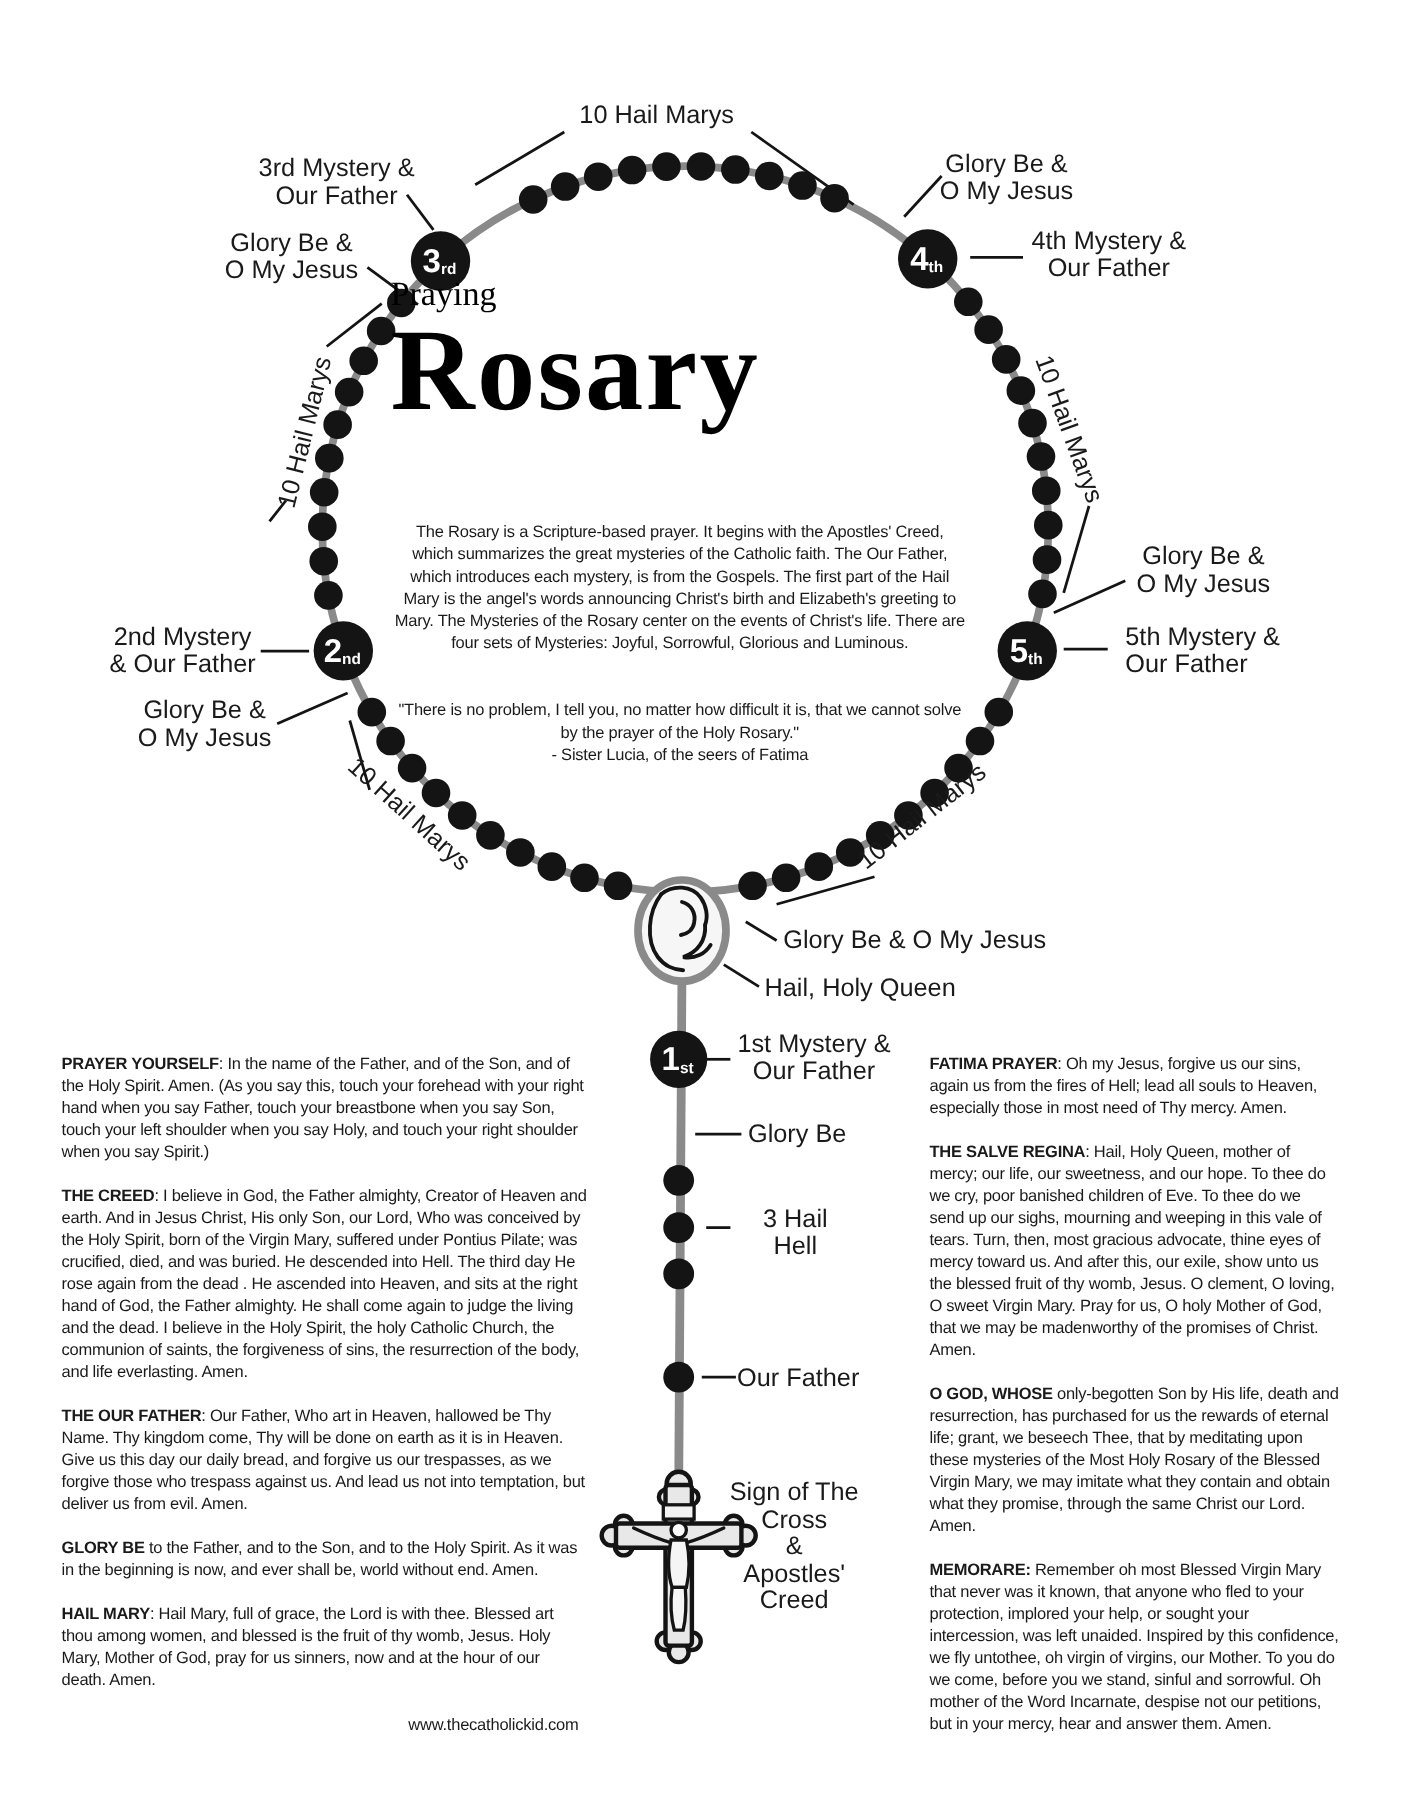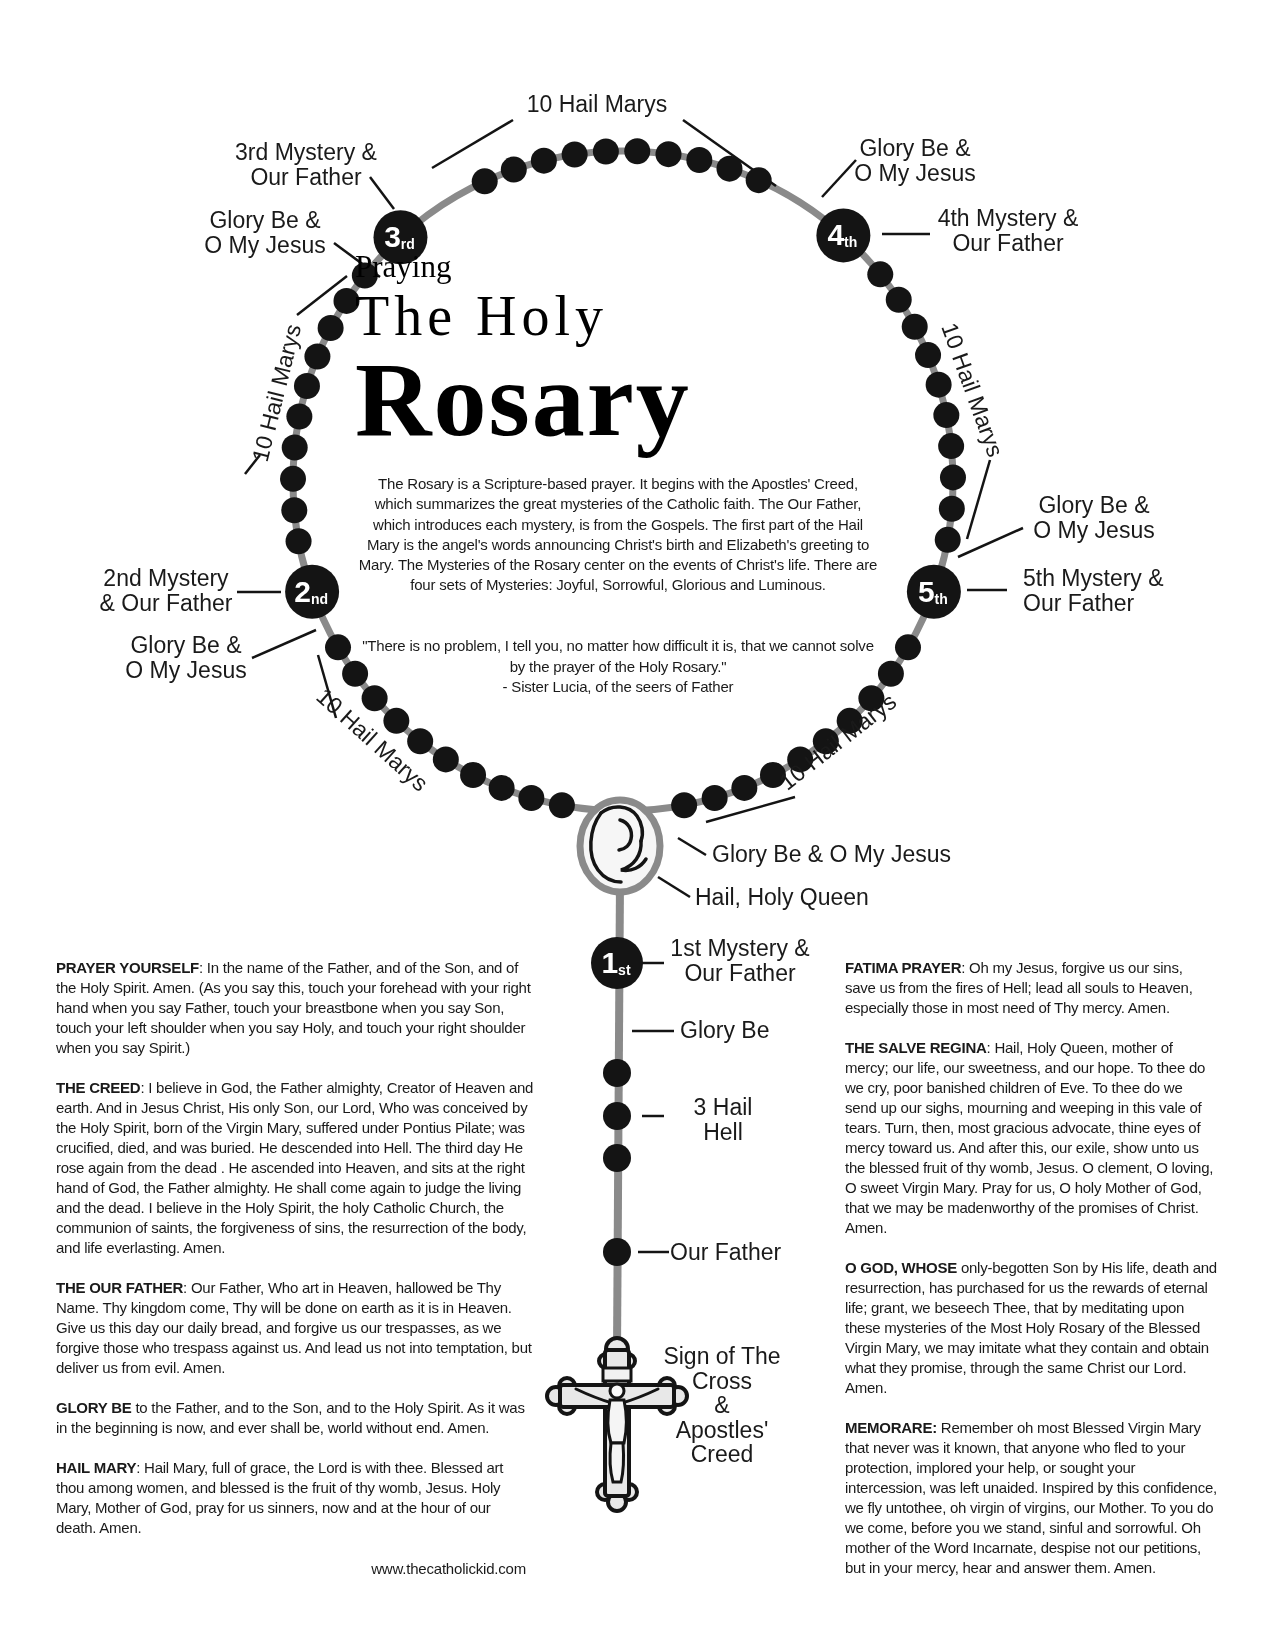--- a/index.html
+++ b/index.html
@@ -162,28 +162,27 @@
         <text x="399.48021209737124" y="247.3097375934584" text-anchor="middle" fill="#fff" font-family="&quot;Liberation Sans&quot;,sans-serif" font-weight="700"><tspan font-size="30">3</tspan><tspan font-size="14" dy="2">rd</tspan></text>
         <circle cx="843.3847433054453" cy="235.37718974371907" r="27" fill="#141414"></circle>
         <text x="842.3847433054453" y="245.37718974371907" text-anchor="middle" fill="#fff" font-family="&quot;Liberation Sans&quot;,sans-serif" font-weight="700"><tspan font-size="30">4</tspan><tspan font-size="14" dy="2">th</tspan></text>
         <circle cx="933.8789594198079" cy="591.6990180175842" r="27" fill="#141414"></circle>
         <text x="932.8789594198079" y="601.6990180175842" text-anchor="middle" fill="#fff" font-family="&quot;Liberation Sans&quot;,sans-serif" font-weight="700"><tspan font-size="30">5</tspan><tspan font-size="14" dy="2">th</tspan></text>
       </g>
   </svg>
 
   <div class="title">
     <div class="t-kicker">Praying</div>
-    <div class="t-line1">The Holy</div>
     <div class="t-line2">Rosary</div>
   </div>
 
   <div class="intro">The Rosary is a Scripture-based prayer. It begins with the Apostles' Creed, which summarizes the great mysteries of the Catholic faith. The Our Father, which introduces each mystery, is from the Gospels. The first part of the Hail Mary is the angel's words announcing Christ's birth and Elizabeth's greeting to Mary. The Mysteries of the Rosary center on the events of Christ's life. There are four sets of Mysteries: Joyful, Sorrowful, Glorious and Luminous.</div>
   <div class="quote">
     <div>"There is no problem, I tell you, no matter how difficult it is, that we cannot solve by the prayer of the Holy Rosary."</div>
-    <div>- Sister Lucia, of the seers of Father</div>
+    <div>- Sister Lucia, of the seers of Fatima</div>
   </div>
 
   <div class="lbl ctr" style="left:472px;top:92px;width:250px;">10 Hail Marys</div>
 
   <div class="lbl ctr" style="left:186px;top:140px;width:240px;">
     <div>3rd Mystery &amp;</div>
     <div>Our Father</div>
   </div>
 
   <div class="lbl ctr" style="left:145px;top:208px;width:240px;">
@@ -256,21 +255,21 @@
   </div>
 
   <div class="col col-left" id="col-left">
       <p><b>PRAYER YOURSELF</b><span>: In the name of the Father, and of the Son, and of the Holy Spirit. Amen. (As you say this, touch your forehead with your right hand when you say Father, touch your breastbone when you say Son, touch your left shoulder when you say Holy, and touch your right shoulder when you say Spirit.)</span></p>
       <p><b>THE CREED</b><span>: I believe in God, the Father almighty, Creator of Heaven and earth. And in Jesus Christ, His only Son, our Lord, Who was conceived by the Holy Spirit, born of the Virgin Mary, suffered under Pontius Pilate; was crucified, died, and was buried. He descended into Hell. The third day He rose again from the dead . He ascended into Heaven, and sits at the right hand of God, the Father almighty. He shall come again to judge the living and the dead. I believe in the Holy Spirit, the holy Catholic Church, the communion of saints, the forgiveness of sins, the resurrection of the body, and life everlasting. Amen.</span></p>
       <p><b>THE OUR FATHER</b><span>: Our Father, Who art in Heaven, hallowed be Thy Name. Thy kingdom come, Thy will be done on earth as it is in Heaven. Give us this day our daily bread, and forgive us our trespasses, as we forgive those who trespass against us. And lead us not into temptation, but deliver us from evil. Amen.</span></p>
       <p><b>GLORY BE</b><span> to the Father, and to the Son, and to the Holy Spirit. As it was in the beginning is now, and ever shall be, world without end. Amen.</span></p>
       <p><b>HAIL MARY</b><span>: Hail Mary, full of grace, the Lord is with thee. Blessed art thou among women, and blessed is the fruit of thy womb, Jesus. Holy Mary, Mother of God, pray for us sinners, now and at the hour of our death. Amen.</span></p>
     </div>
   <div class="col col-right" id="col-right">
-      <p><b>FATIMA PRAYER</b><span>: Oh my Jesus, forgive us our sins, save us from the fires of Hell; lead all souls to Heaven, especially those in most need of Thy mercy. Amen.</span></p>
+      <p><b>FATIMA PRAYER</b><span>: Oh my Jesus, forgive us our sins, again us from the fires of Hell; lead all souls to Heaven, especially those in most need of Thy mercy. Amen.</span></p>
       <p><b>THE SALVE REGINA</b><span>: Hail, Holy Queen, mother of mercy; our life, our sweetness, and our hope. To thee do we cry, poor banished children of Eve. To thee do we send up our sighs, mourning and weeping in this vale of tears. Turn, then, most gracious advocate, thine eyes of mercy toward us. And after this, our exile, show unto us the blessed fruit of thy womb, Jesus. O clement,  O loving, O sweet Virgin Mary. Pray for us, O holy Mother of God, that we may  be madenworthy of the promises of Christ. Amen.</span></p>
       <p><b>O GOD, WHOSE</b><span> only-begotten Son by His life, death and resurrection, has purchased for us the rewards of eternal life; grant, we beseech Thee, that by meditating upon these mysteries of the Most Holy Rosary of the Blessed Virgin Mary, we may imitate what they contain and obtain what they promise, through the same Christ our Lord. Amen.</span></p>
       <p><b>MEMORARE:</b><span> Remember oh most Blessed Virgin Mary that never was it known, that anyone who fled to your protection, implored your help, or sought your intercession, was left unaided. Inspired by this confidence, we fly untothee, oh virgin of virgins, our Mother. To you do we come, before you we stand, sinful and sorrowful. Oh mother of the Word Incarnate, despise not our petitions, but in your mercy, hear and answer them. Amen.</span></p>
     </div>
 
   <div class="website">www.thecatholickid.com</div>
 
 </div>
 
 </body></html>

